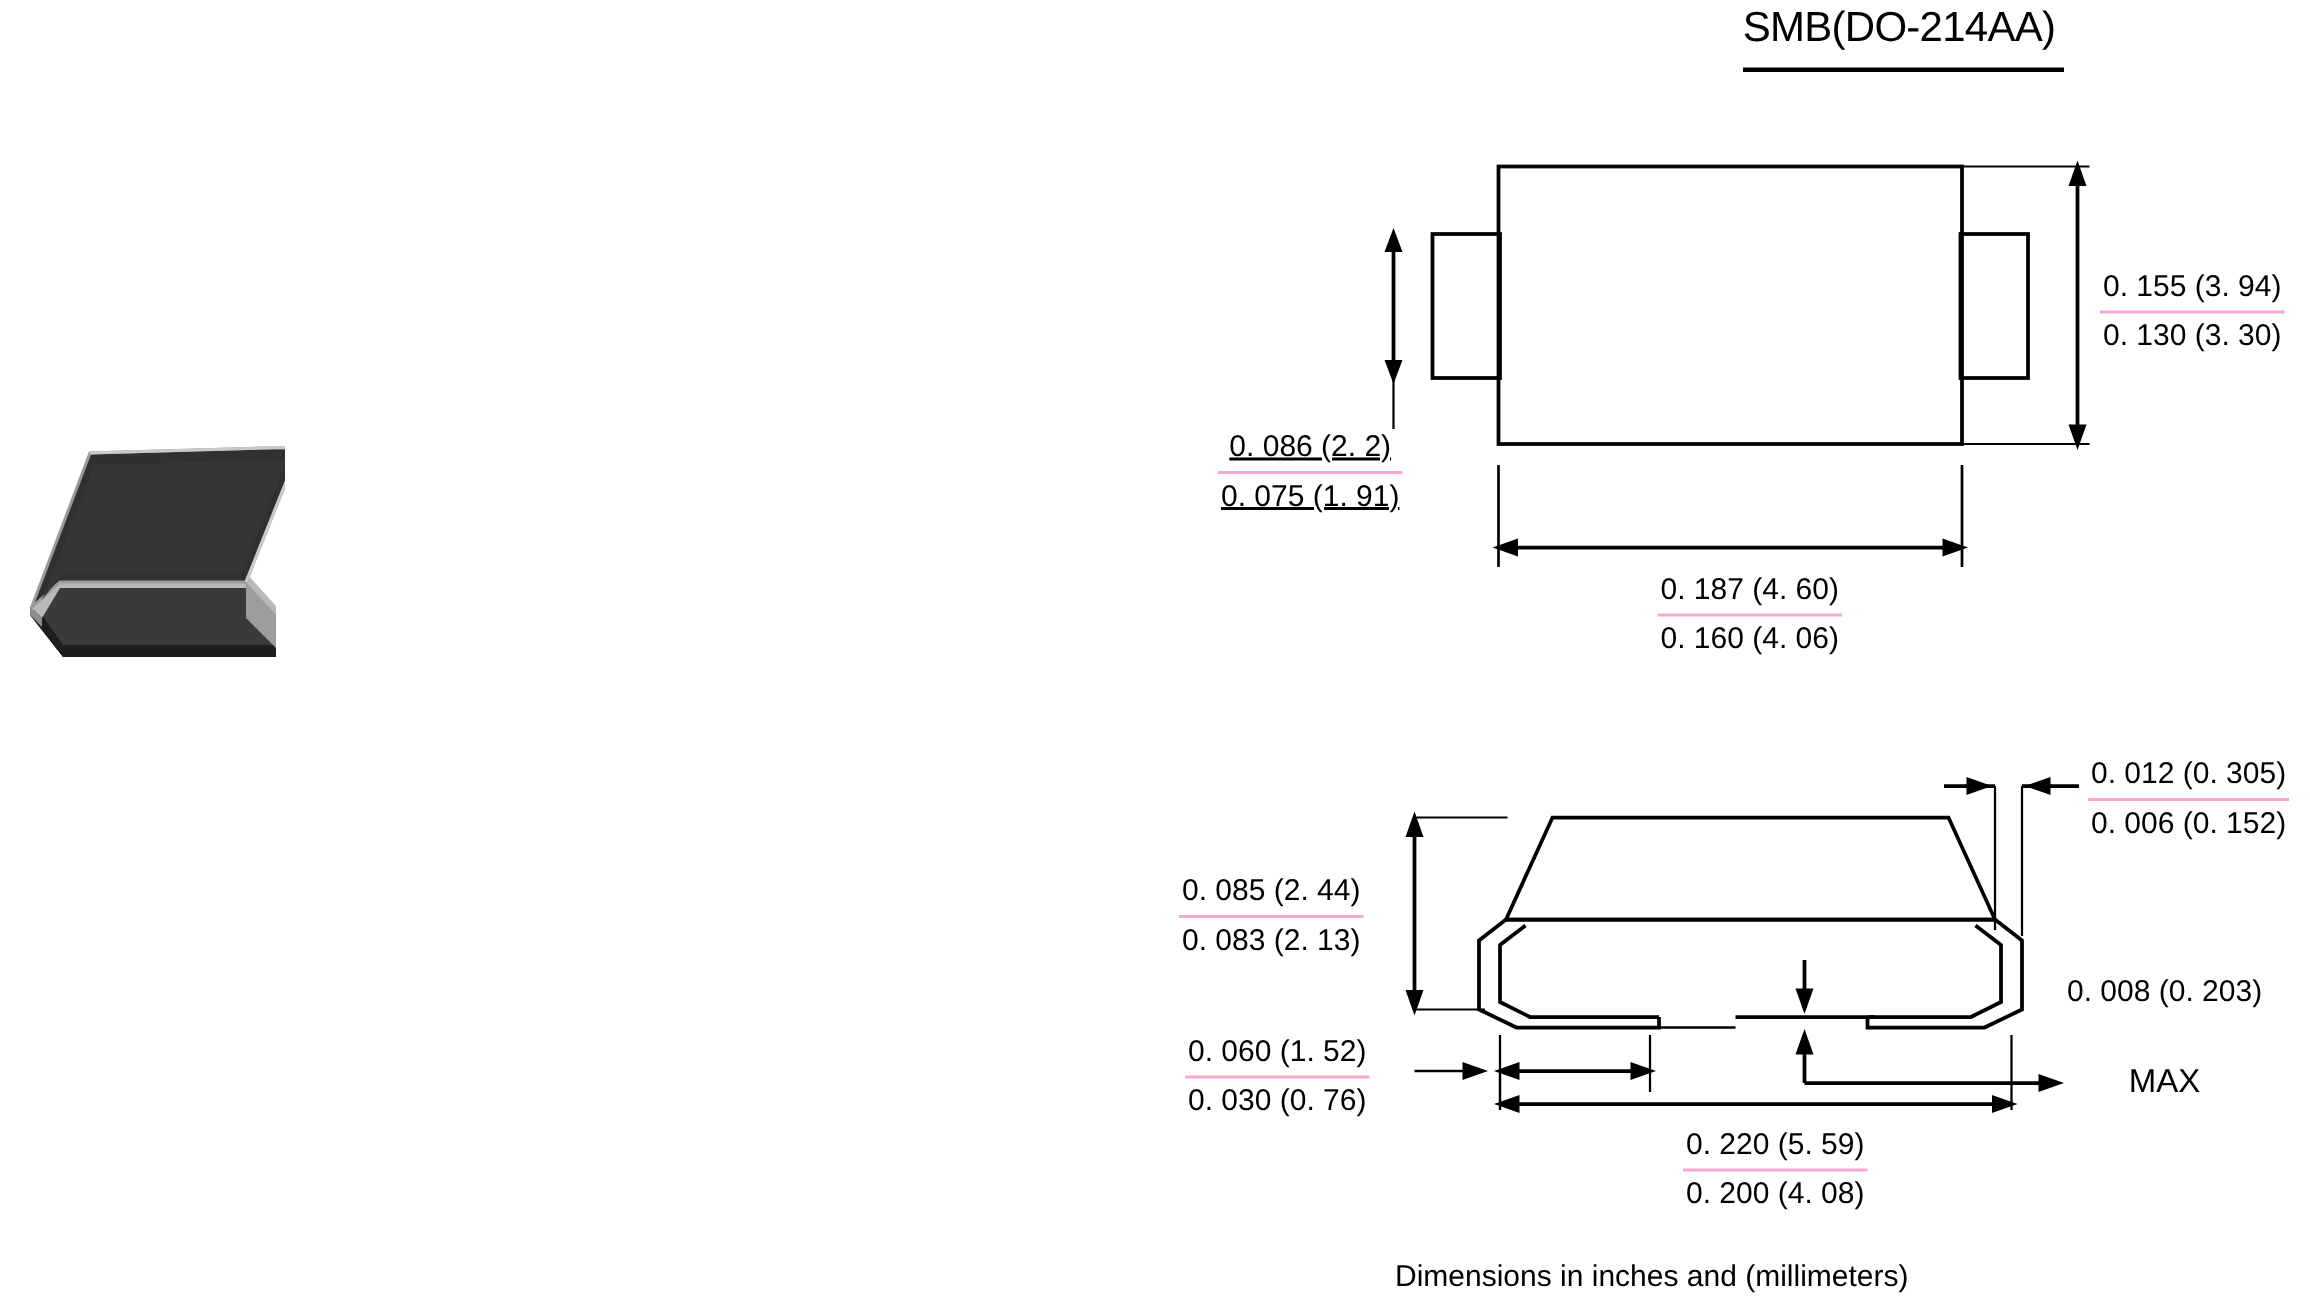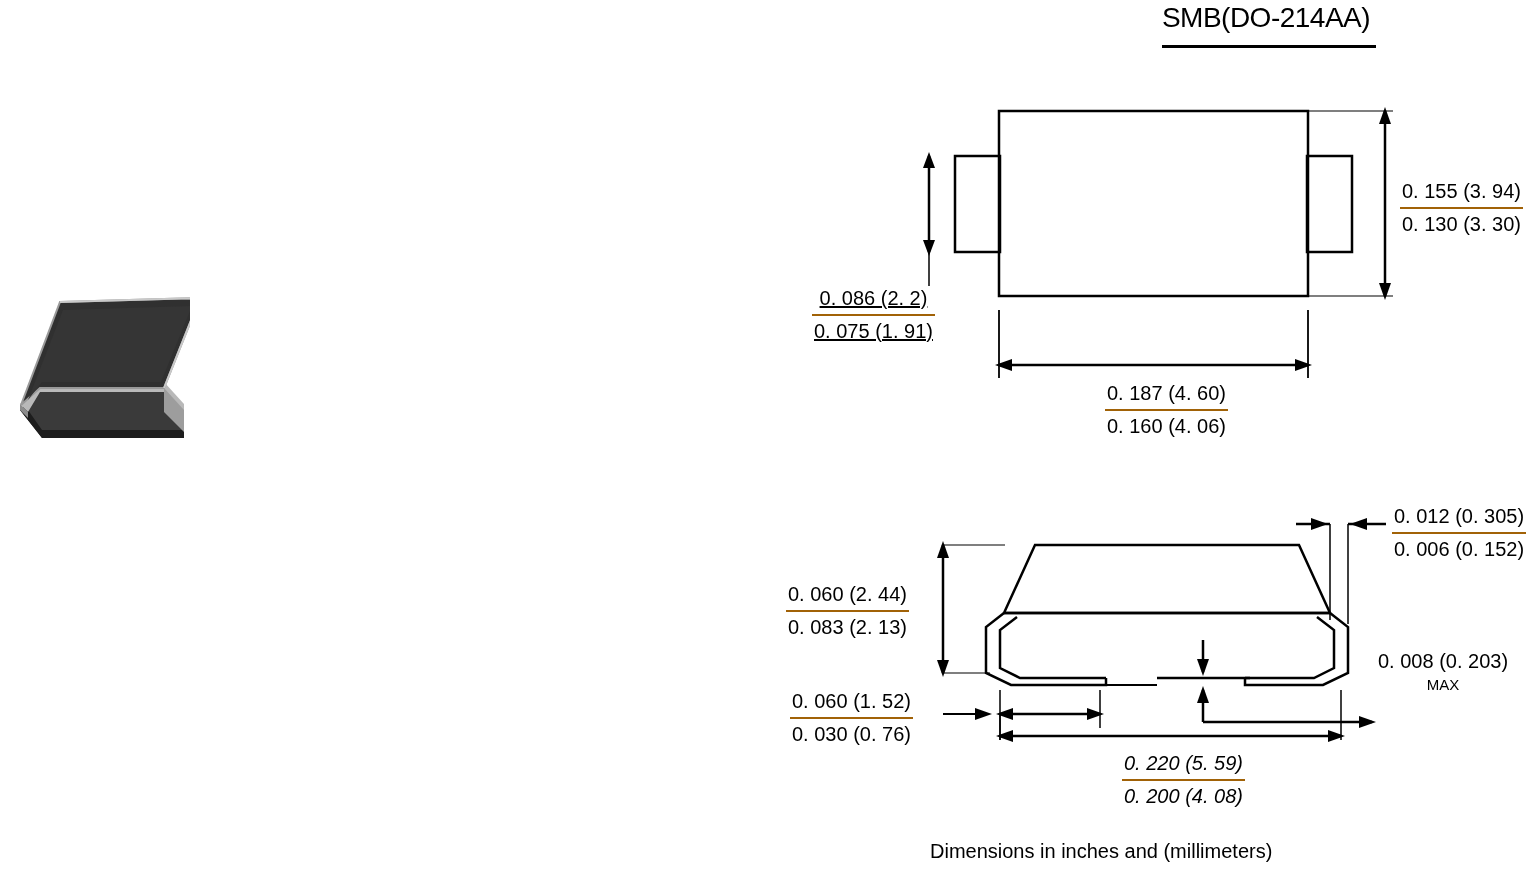--- a/index.html
+++ b/index.html
@@ -52,32 +52,33 @@
     position: absolute;
     font-size: 20px;
     color: #000;
     white-space: nowrap;
     line-height: 1.35;
     text-align: center;
   }
   .dim .top-val {
     display: block;
     padding: 0 2px 2px 2px;
-    border-bottom: 2px solid #a16207;
+    border-bottom: 2px solid #f9a8d4;
   }
   .dim .bot-val {
     display: block;
     padding: 2px 2px 0 2px;
   }
   .dim.single .only-val {
     display: block;
   }
   .dim .sub {
     display: block;
-    font-size: 15px;
+    font-size: 22px;
+    margin-top: 31px;
   }
   #footnote {
     position: absolute;
     left: 930px;
     top: 840px;
     font-size: 20px;
     color: #000;
     white-space: nowrap;
   }
   svg { display: block; }
@@ -200,35 +201,35 @@
     <span class="top-val">0. 155 (3. 94)</span>
     <span class="bot-val">0. 130 (3. 30)</span>
   </div>
 
   <div class="dim" style="left:1105px; top:380px;">
     <span class="top-val">0. 187 (4. 60)</span>
     <span class="bot-val">0. 160 (4. 06)</span>
   </div>
 
   <div class="dim" style="left:786px; top:581px;">
-    <span class="top-val">0. 060 (2. 44)</span>
+    <span class="top-val">0. 085 (2. 44)</span>
     <span class="bot-val">0. 083 (2. 13)</span>
   </div>
 
   <div class="dim" style="left:790px; top:688px;">
     <span class="top-val">0. 060 (1. 52)</span>
     <span class="bot-val">0. 030 (0. 76)</span>
   </div>
 
   <div class="dim" style="left:1392px; top:503px; text-align:center;">
     <span class="top-val">0. 012 (0. 305)</span>
     <span class="bot-val">0. 006 (0. 152)</span>
   </div>
 
-  <div class="dim" style="left:1122px; top:750px;font-style:italic;">
+  <div class="dim" style="left:1122px; top:750px;">
     <span class="top-val">0. 220 (5. 59)</span>
     <span class="bot-val">0. 200 (4. 08)</span>
   </div>
 
   <div class="dim single" style="left:1378px; top:648px; text-align:center;">
     <span class="only-val">0. 008 (0. 203)</span>
     <span class="sub">MAX</span>
   </div>
 
   <div id="footnote">Dimensions in inches and (millimeters)</div>

